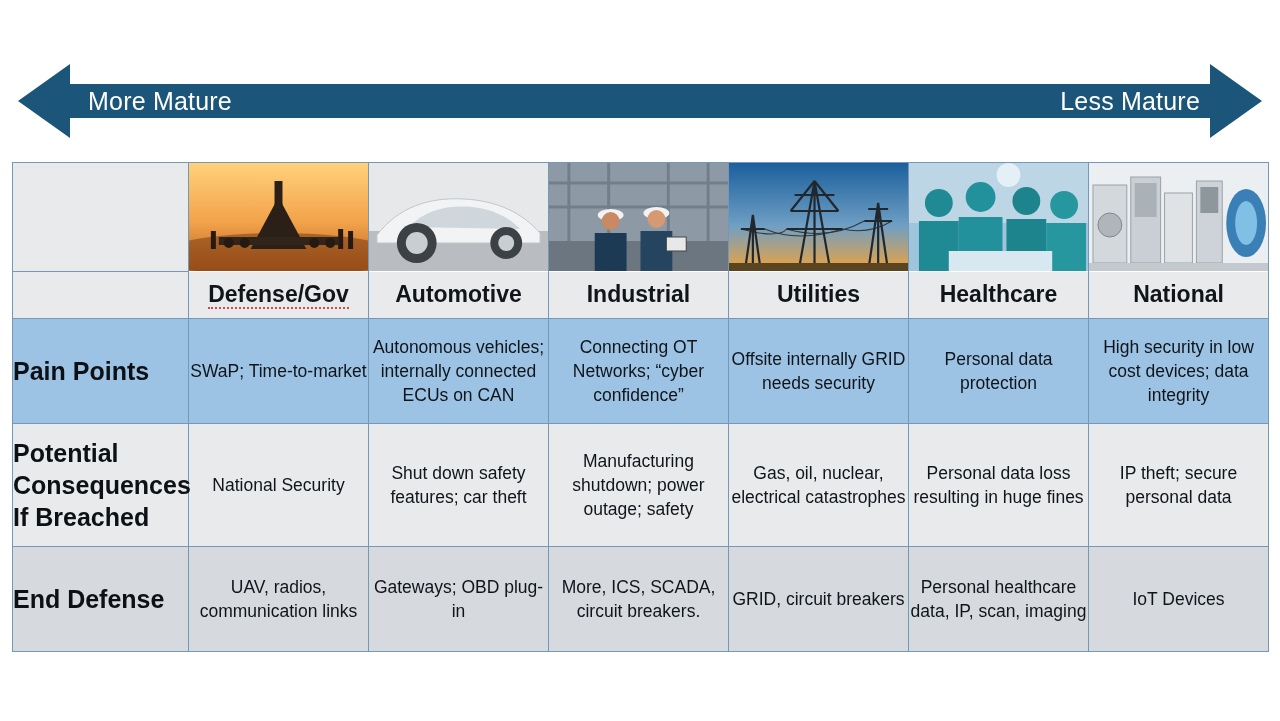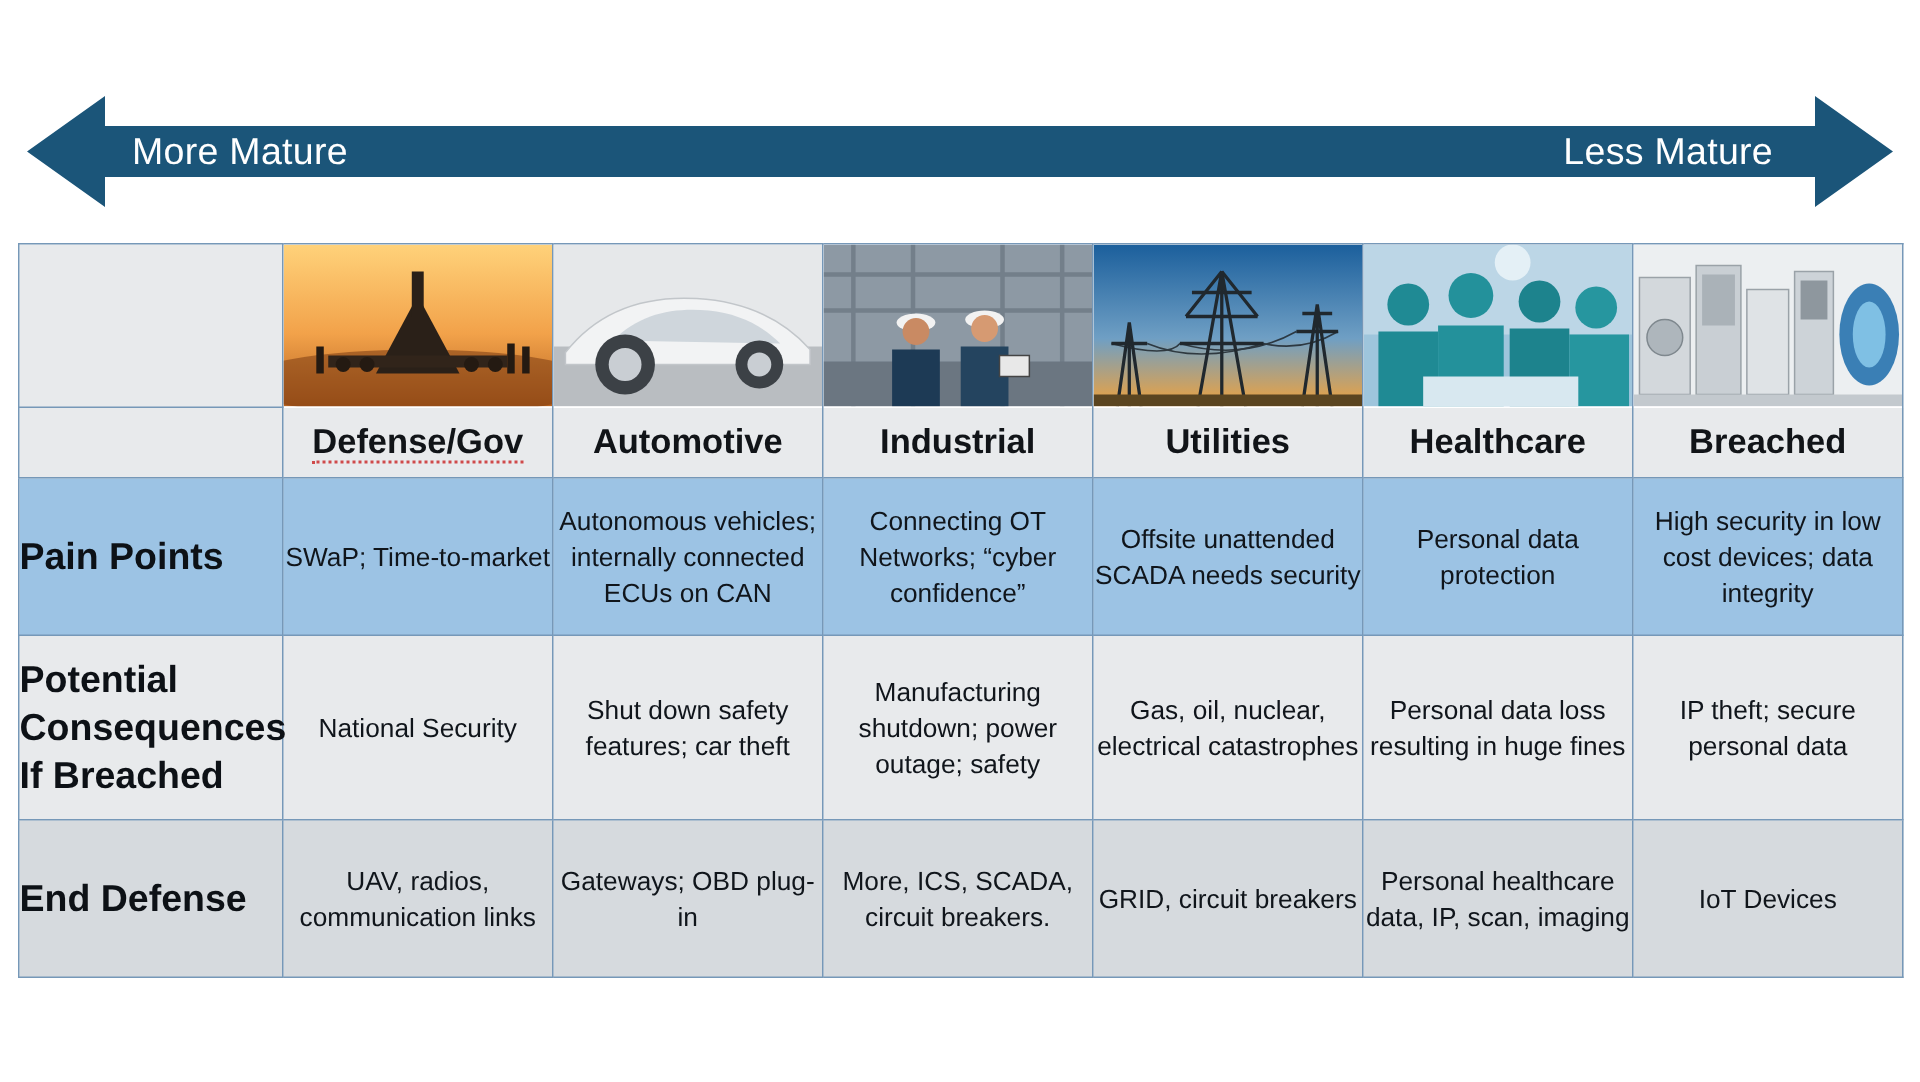--- a/index.html
+++ b/index.html
@@ -32,21 +32,21 @@
     position: absolute;
     top: 0;
     height: 78px;
     display: flex;
     align-items: center;
     color: #ffffff;
     font-size: 25px;
     letter-spacing: 0.2px;
   }
   .arrow-label.left  { left: 70px; }
-  .arrow-label.right { right: 80px; }
+  .arrow-label.right { right: 62px; }
 
   
   .matrix {
     position: absolute;
     left: 12px;
     top: 162px;
     width: 1256px;
     border-collapse: collapse;
     table-layout: fixed;
   }
@@ -267,30 +267,30 @@
     </td>
   </tr>
 
   <tr class="catrow">
     <td class="corner"></td>
     <td><span class="spell">Defense/Gov</span></td>
     <td>Automotive</td>
     <td>Industrial</td>
     <td>Utilities</td>
     <td>Healthcare</td>
-    <td>Breached</td>
+    <td>National</td>
   </tr>
 
   <tr class="band-blue">
     <td class="rowlabel">Pain Points</td>
     <td class="cell">SWaP;
 Time-to-market</td>
     <td class="cell">Autonomous vehicles; internally connected ECUs on CAN</td>
     <td class="cell">Connecting OT Networks; “cyber confidence”</td>
-    <td class="cell">Offsite unattended SCADA needs security</td>
+    <td class="cell">Offsite internally GRID needs security</td>
     <td class="cell">Personal data protection</td>
     <td class="cell">High security in low cost devices; data integrity</td>
   </tr>
 
   <tr class="band-gray1">
     <td class="rowlabel">Potential Consequences If Breached</td>
     <td class="cell">National Security</td>
     <td class="cell">Shut down safety features;
 car theft</td>
     <td class="cell">Manufacturing shutdown; power outage; safety</td>

